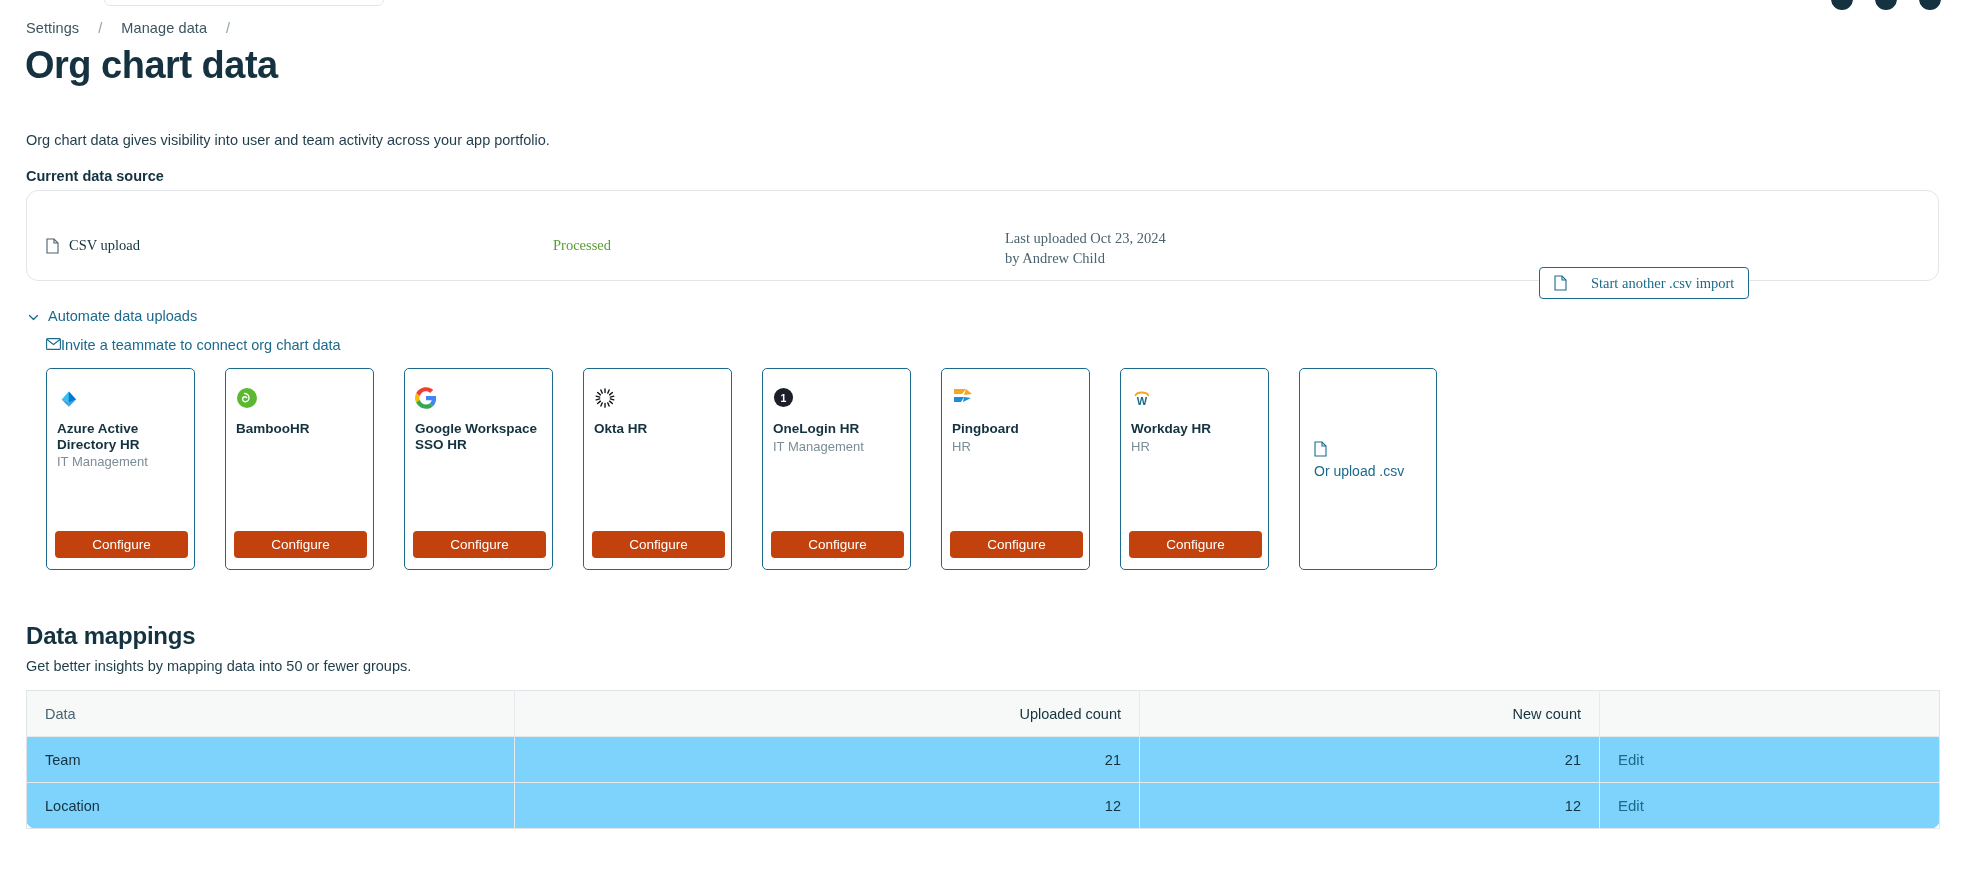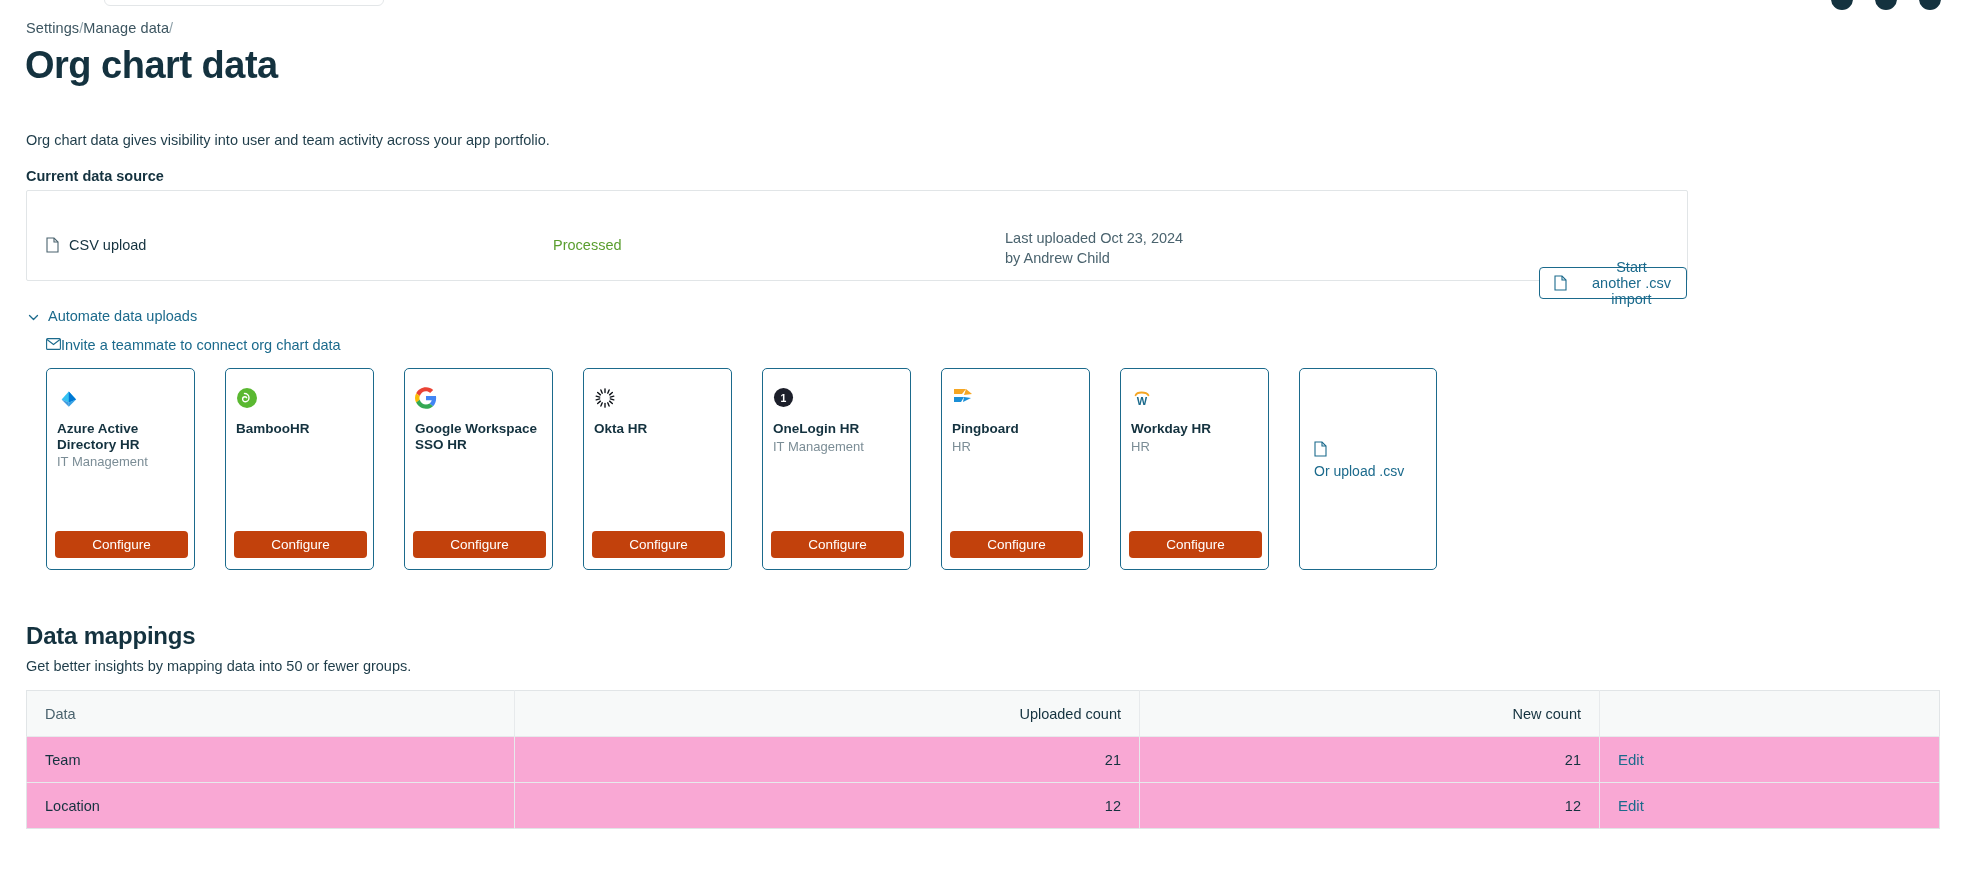--- a/index.html
+++ b/index.html
@@ -26,21 +26,21 @@
   }
   .top-right-icons .avatar-dot {
     width: 22px; height: 22px; border-radius: 50%;
     background: #14323f;
   }
 
   
   .breadcrumb {
     position: absolute; left: 26px; top: 20px;
     font-size: 14.5px; color: #3c5560;
-    display: flex; align-items: center; gap: 0;
+    display: flex; align-items: center; gap: 19px;
     letter-spacing: .1px;
   }
   .breadcrumb .crumb { color:#3c5560; }
   .breadcrumb .sep { color:#8ea0a9; }
 
   
   .page-title {
     position: absolute; left: 25px; top: 44px;
     font-size: 38px; font-weight: 700; letter-spacing: -.5px;
     color: #14323f; line-height: 1.15;
@@ -52,23 +52,24 @@
   }
 
   .section-label {
     position: absolute; left: 26px; top: 168px;
     font-size: 14.5px; font-weight: 700; color:#14323f;
   }
 
   
   .source-card {
     position: absolute; left: 26px; top: 190px;
-    width: 1662px; height: 91px;
-    border: 1px solid #e1e5e7; border-radius: 2px;
+    width: 1913px; height: 91px;
+    border: 1px solid #e1e5e7; border-radius: 12px;
     background: #fff;
+    font-family: Liberation Serif, serif;
   }
   .source-row {
     position: absolute; left: 0; top: 0; width: 100%; height: 100%;
   }
   .src-name {
     position: absolute; left: 19px; top: 46px;
     display: flex; align-items: center; gap: 10px;
     font-size: 14.5px; color:#14323f;
   }
   .doc-ico { width: 13px; height: 16px; display:inline-block; position:relative; }
@@ -145,22 +146,22 @@
     position: absolute; left: 26px; top: 622px;
     font-size: 24px; font-weight: 700; color:#14323f; letter-spacing:-.2px;
   }
   .dm-sub {
     position: absolute; left: 26px; top: 658px;
     font-size: 14.5px; color:#1f3d4a;
   }
   .dm-table {
     position: absolute; left: 26px; top: 690px;
     width: 1913px;
-    border: 1px solid #e1e5e7; border-radius: 3px;
-    border-collapse: collapse; background:#f9a8d4;
+    border: 1px solid #e1e5e7; border-radius: 10px;
+    border-collapse: collapse; background:#7dd3fc;
     table-layout: fixed;
   }
   .dm-table th, .dm-table td {
     border-bottom: 1px solid #e7eaec;
     border-right: 1px solid #e7eaec;
     font-size: 14.5px;
     padding: 0 18px;
     height: 46px;
     vertical-align: middle;
   }

